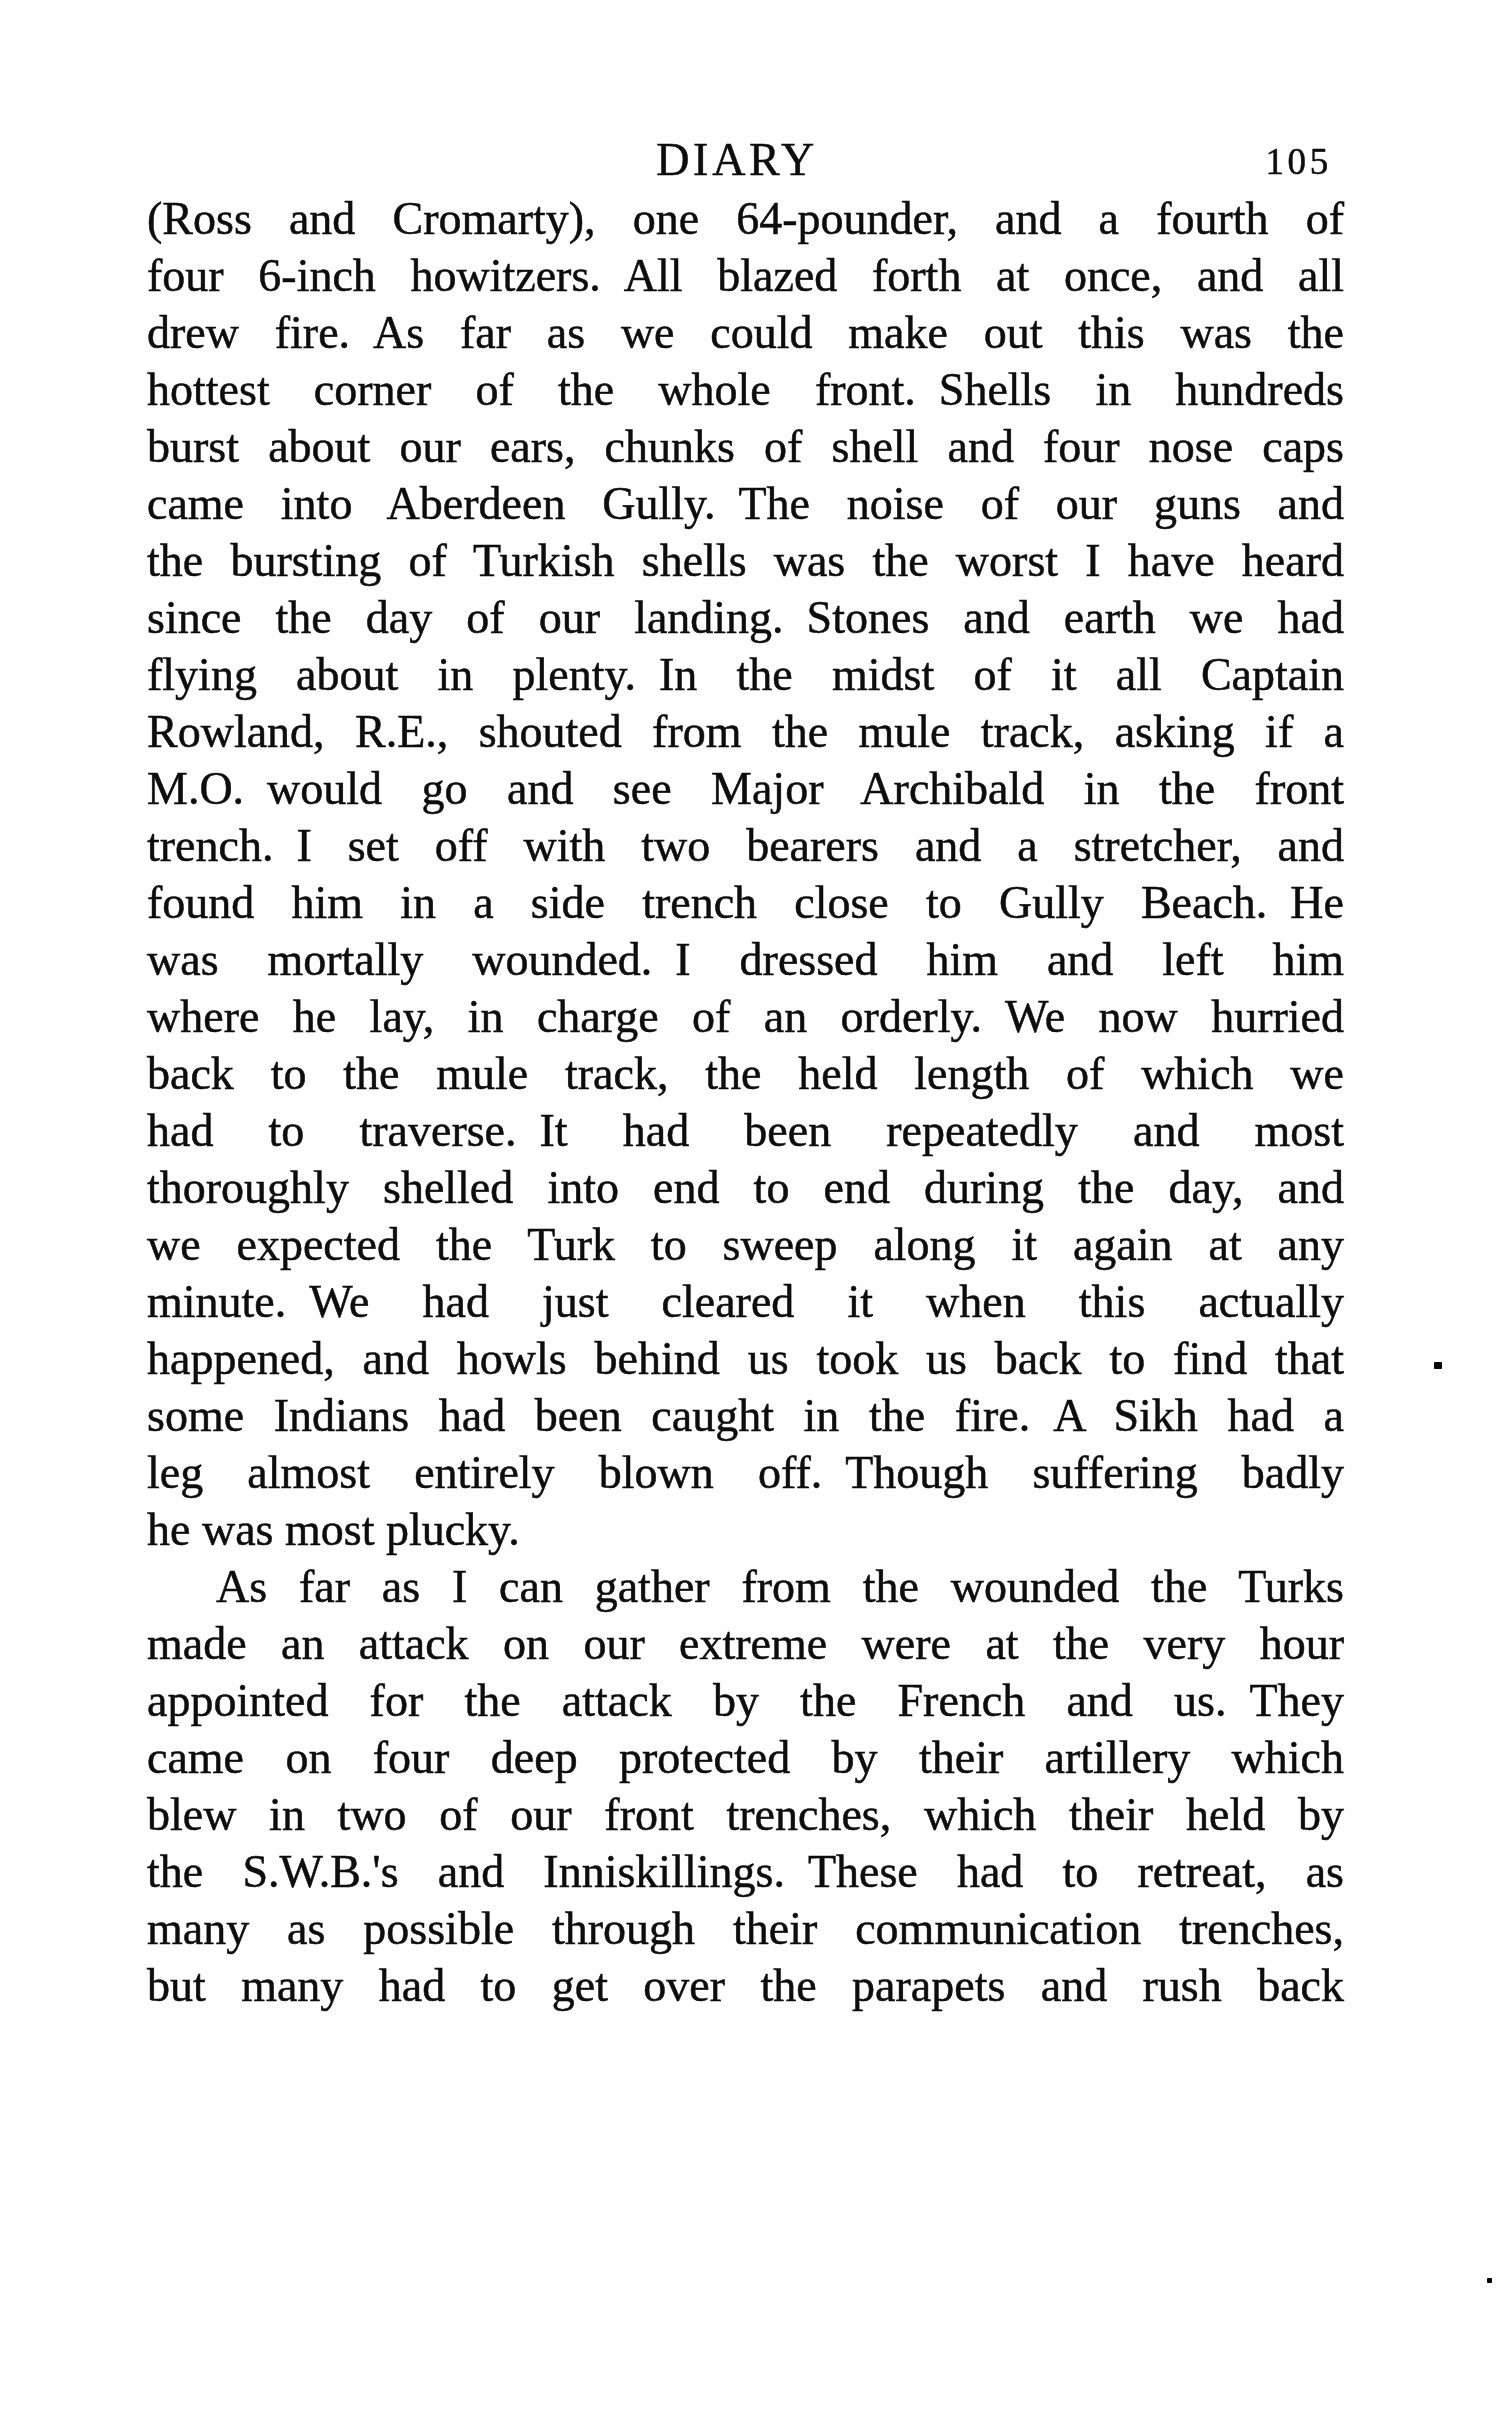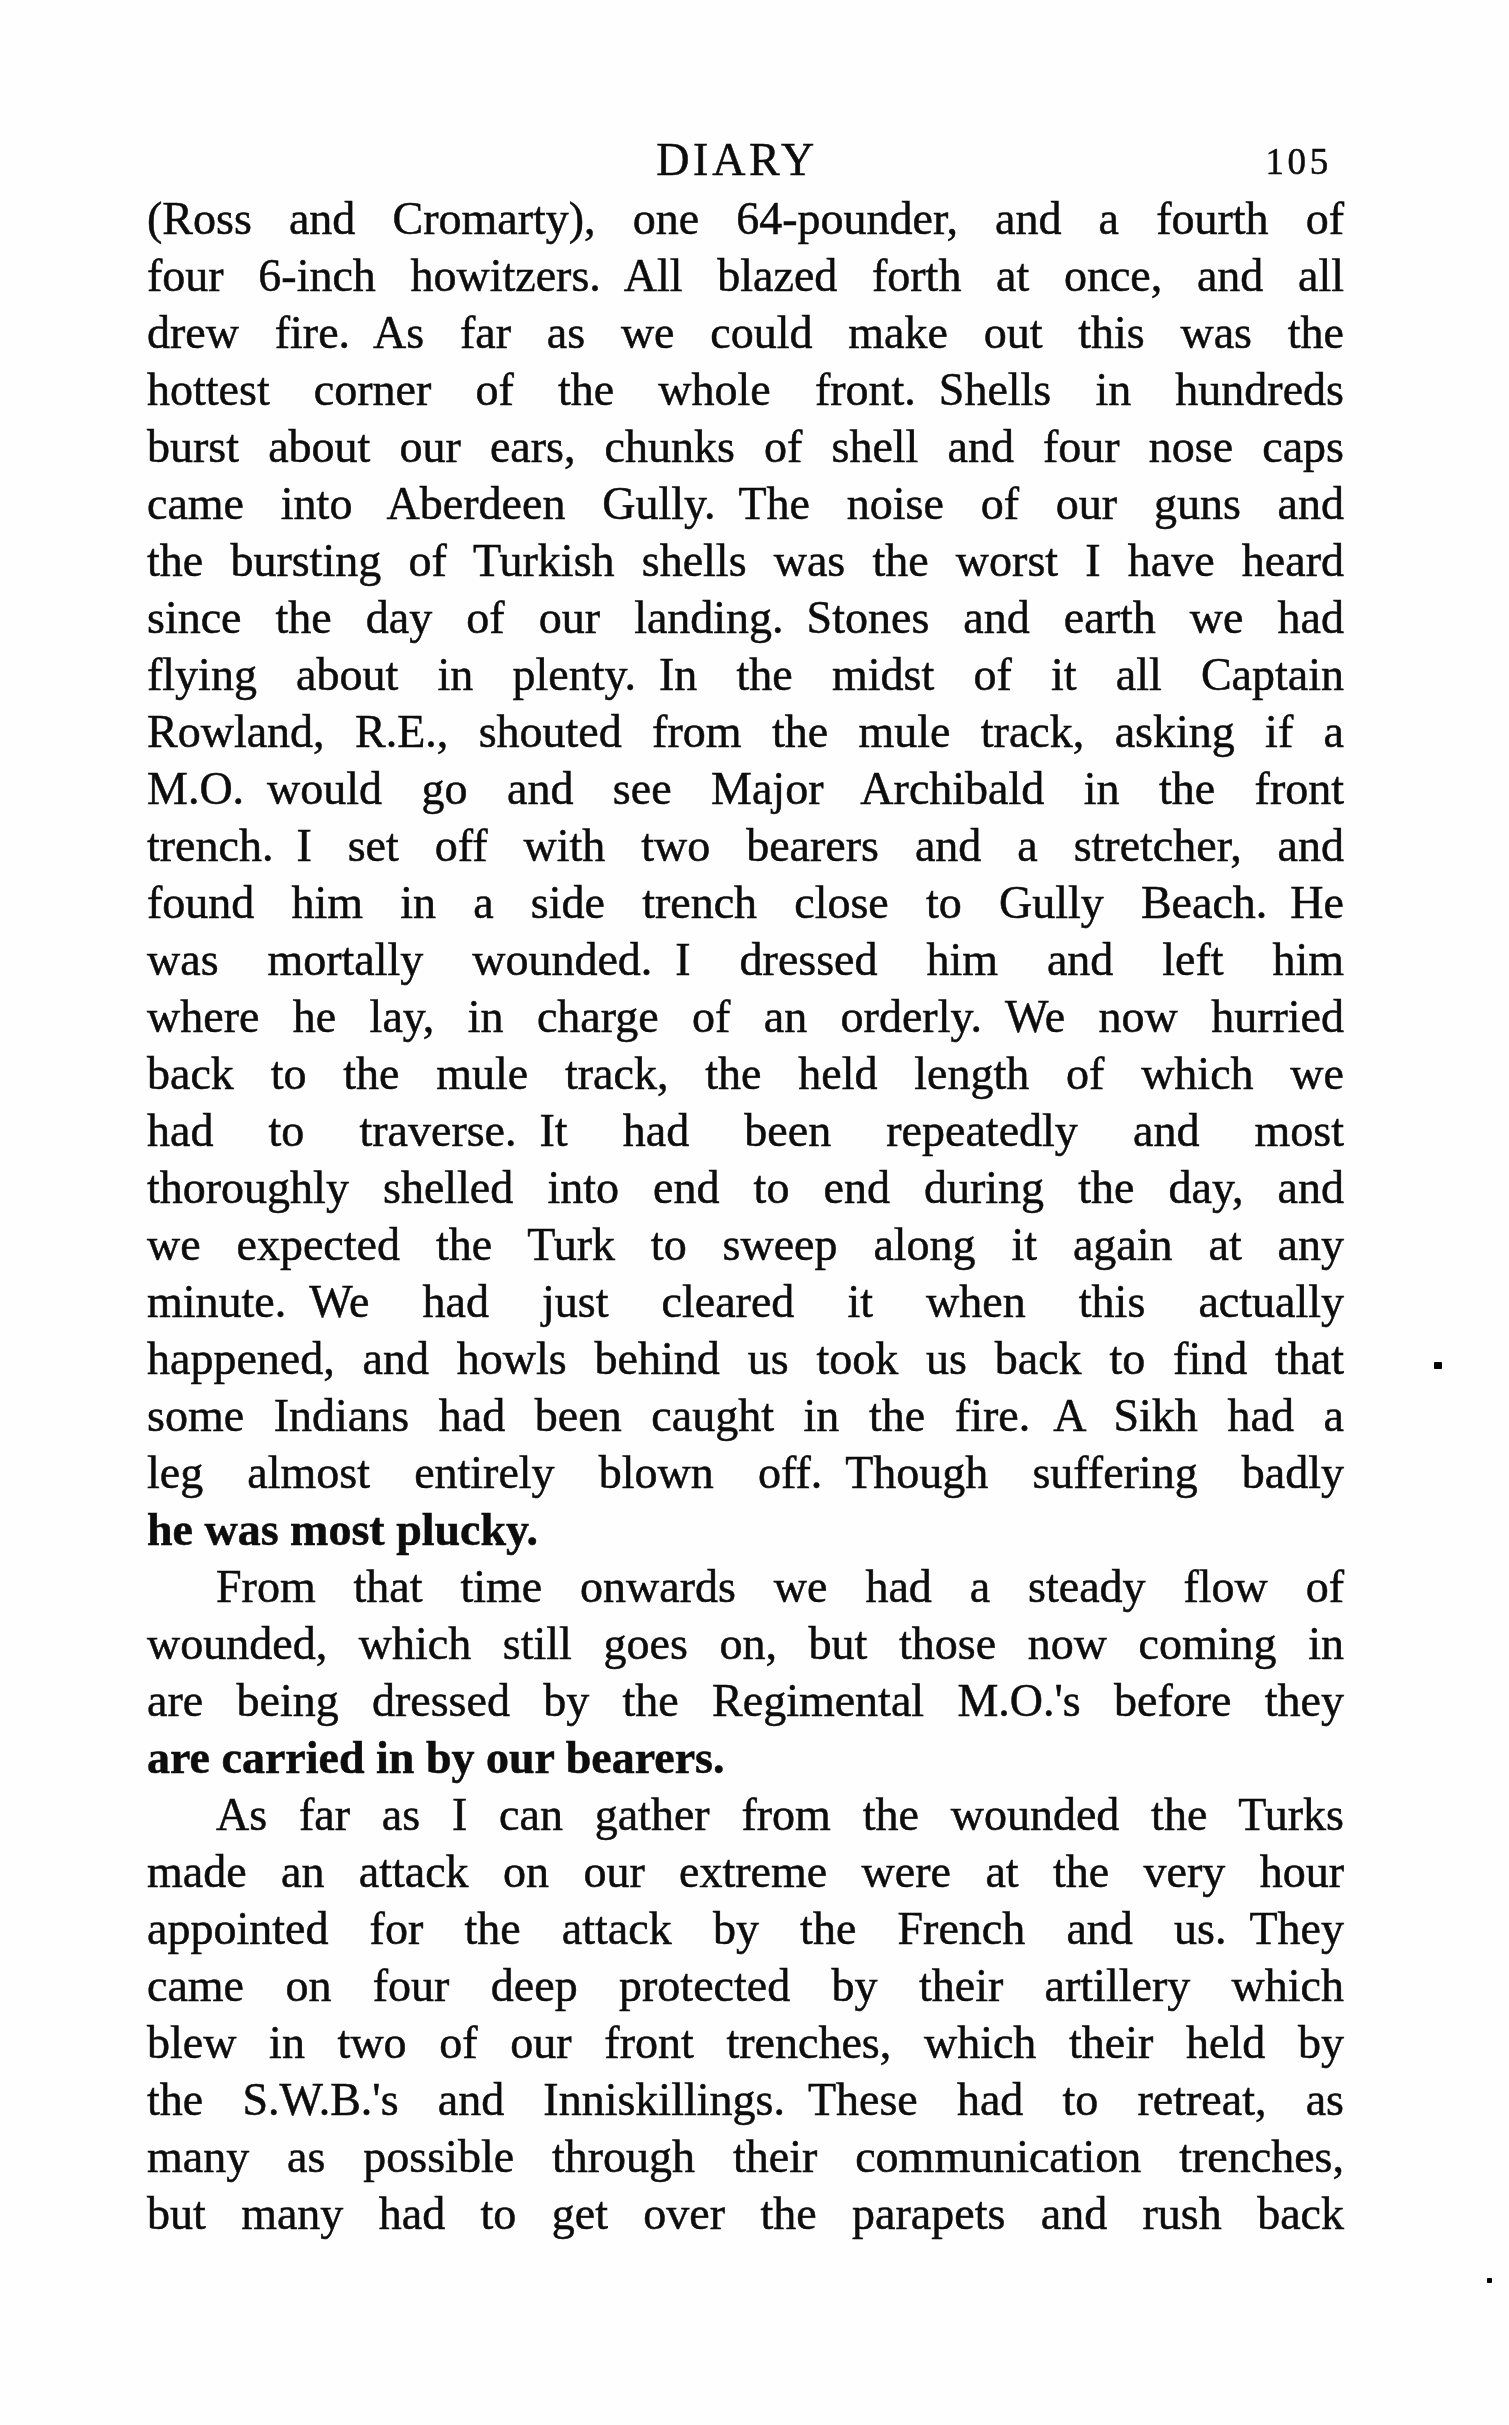--- a/index.html
+++ b/index.html
@@ -42,21 +42,21 @@
     width: 1197px;
   }
   .para { margin: 0; }
   .line {
     font-size: 46px;
     line-height: 57px;
     text-align: justify;
     text-align-last: justify;
     text-justify: inter-word;
   }
-  .line.no-just { text-align-last: left; font-weight: bold; }
+  .line.no-just { text-align-last: left; }
   .para.indent .line:first-child { text-indent: 69px; }
   .speck {
     position: absolute;
     background: #000;
     border-radius: 0.9px;
   }
 </style>
 </head>
 <body style="background: rgb(254, 254, 254); color: rgb(13, 13, 13);">
 
@@ -86,26 +86,20 @@
       <div class="line">had to traverse. It had been repeatedly and most</div>
       <div class="line">thoroughly shelled into end to end during the day, and</div>
       <div class="line">we expected the Turk to sweep along it again at any</div>
       <div class="line">minute. We had just cleared it when this actually</div>
       <div class="line">happened, and howls behind us took us back to find that</div>
       <div class="line">some Indians had been caught in the fire. A Sikh had a</div>
       <div class="line">leg almost entirely blown off. Though suffering badly</div>
       <div class="line no-just">he was most plucky.</div>
     </div>
     <div class="para indent">
-      <div class="line">From that time onwards we had a steady flow of</div>
-      <div class="line">wounded, which still goes on, but those now coming in</div>
-      <div class="line">are being dressed by the Regimental M.O.'s before they</div>
-      <div class="line no-just">are carried in by our bearers.</div>
-    </div>
-    <div class="para indent">
       <div class="line">As far as I can gather from the wounded the Turks</div>
       <div class="line">made an attack on our extreme were at the very hour</div>
       <div class="line">appointed for the attack by the French and us. They</div>
       <div class="line">came on four deep protected by their artillery which</div>
       <div class="line">blew in two of our front trenches, which their held by</div>
       <div class="line">the S.W.B.'s and Inniskillings. These had to retreat, as</div>
       <div class="line">many as possible through their communication trenches,</div>
       <div class="line">but many had to get over the parapets and rush back</div>
     </div>
   </main>

